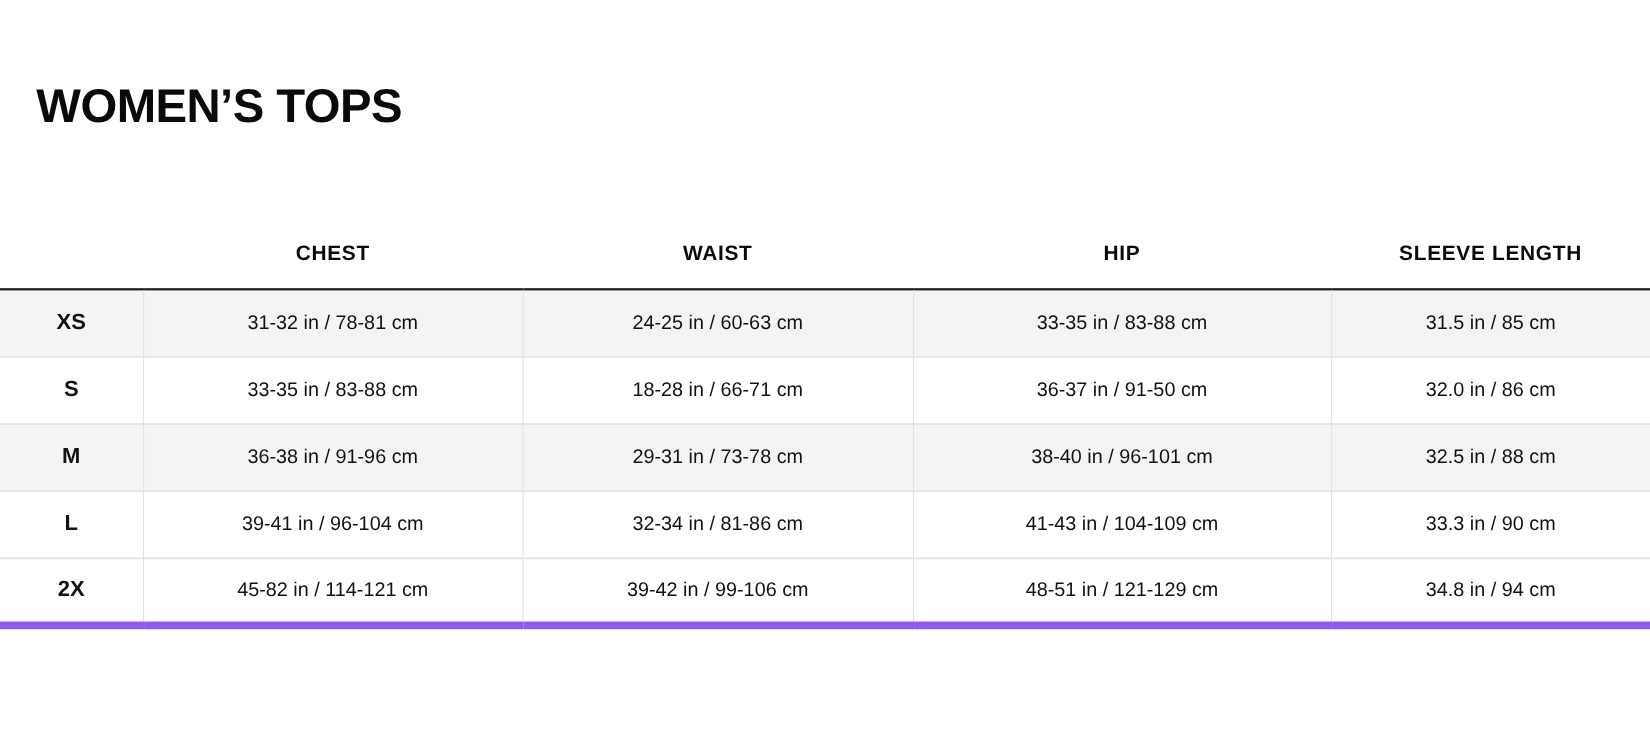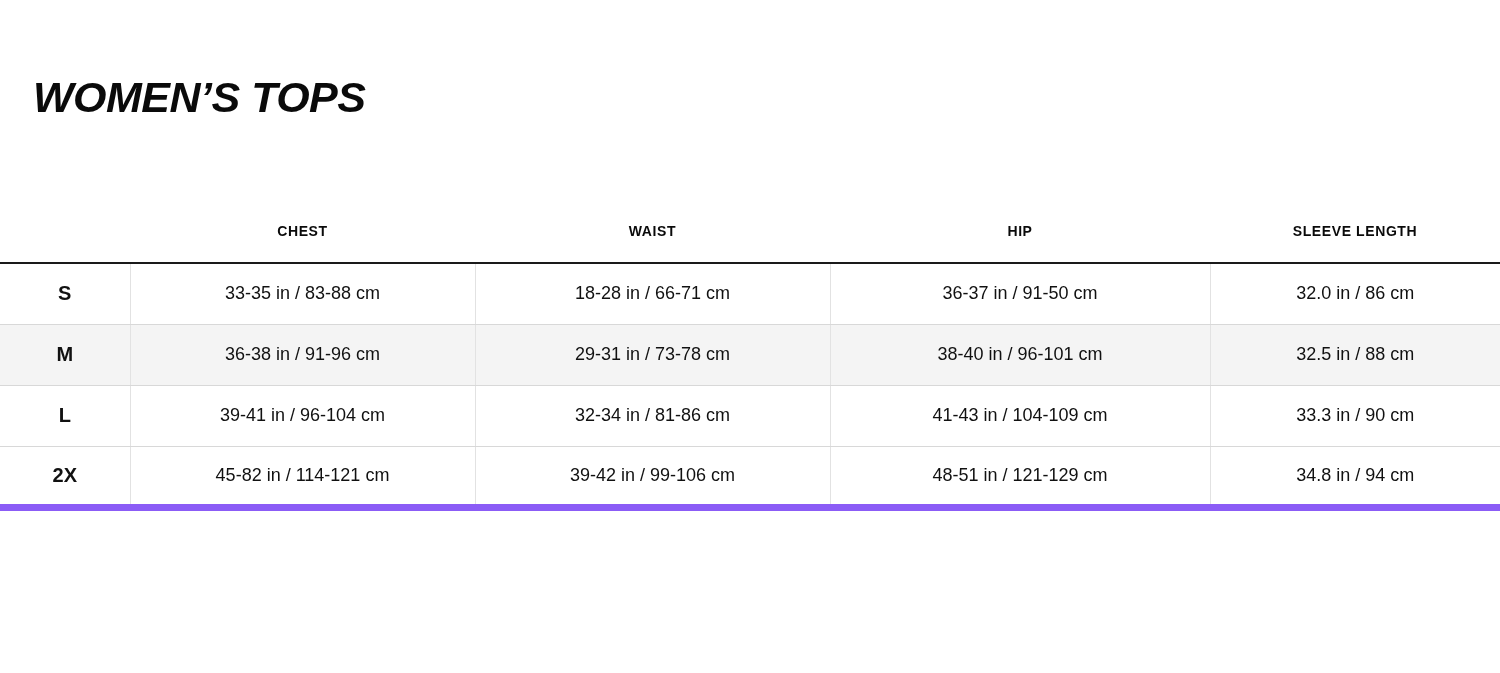--- a/index.html
+++ b/index.html
@@ -35,21 +35,20 @@
   .page-title {
     position: absolute;
     left: 33px;
     top: 76px;
     font-size: 43px;
     font-weight: 700;
     letter-spacing: -0.5px;
     color: #0a0a0a;
     line-height: 1;
     font-family: "Liberation Sans", sans-serif;
-    font-style: italic;
   }
 
   
   .logo {
     position: absolute;
     right: 36px;
     top: 25px;
     width: 196px;
     height: 108px;
   }
@@ -68,21 +67,21 @@
   .size-table th,
   .size-table td {
     padding: 0;
     margin: 0;
     border: none;
   }
 
   .size-table thead th {
     height: 62px;
     vertical-align: middle;
-    font-size: 14px;
+    font-size: 19px;
     font-weight: 700;
     letter-spacing: 0.6px;
     color: #0a0a0a;
     text-align: center;
     border-bottom: 2px solid #1a1a1a;
   }
 
   .col-size   { width: 130px; }
   .col-chest  { width: 345px; }
   .col-waist  { width: 355px; }
@@ -146,20 +145,27 @@
     <thead>
       <tr>
         <th class="th-size"></th>
         <th>CHEST</th>
         <th>WAIST</th>
         <th>HIP</th>
         <th>SLEEVE LENGTH</th>
       </tr>
     </thead>
     <tbody>
+      <tr class="alt">
+        <td class="size-cell">XS</td>
+        <td class="sep-left">31-32 in / 78-81 cm</td>
+        <td class="sep-left">24-25 in / 60-63 cm</td>
+        <td class="sep-left">33-35 in / 83-88 cm</td>
+        <td class="sep-left">31.5 in / 85 cm</td>
+      </tr>
       <tr>
         <td class="size-cell">S</td>
         <td class="sep-left">33-35 in / 83-88 cm</td>
         <td class="sep-left">18-28 in / 66-71 cm</td>
         <td class="sep-left">36-37 in / 91-50 cm</td>
         <td class="sep-left">32.0 in / 86 cm</td>
       </tr>
       <tr class="alt">
         <td class="size-cell">M</td>
         <td class="sep-left">36-38 in / 91-96 cm</td>

